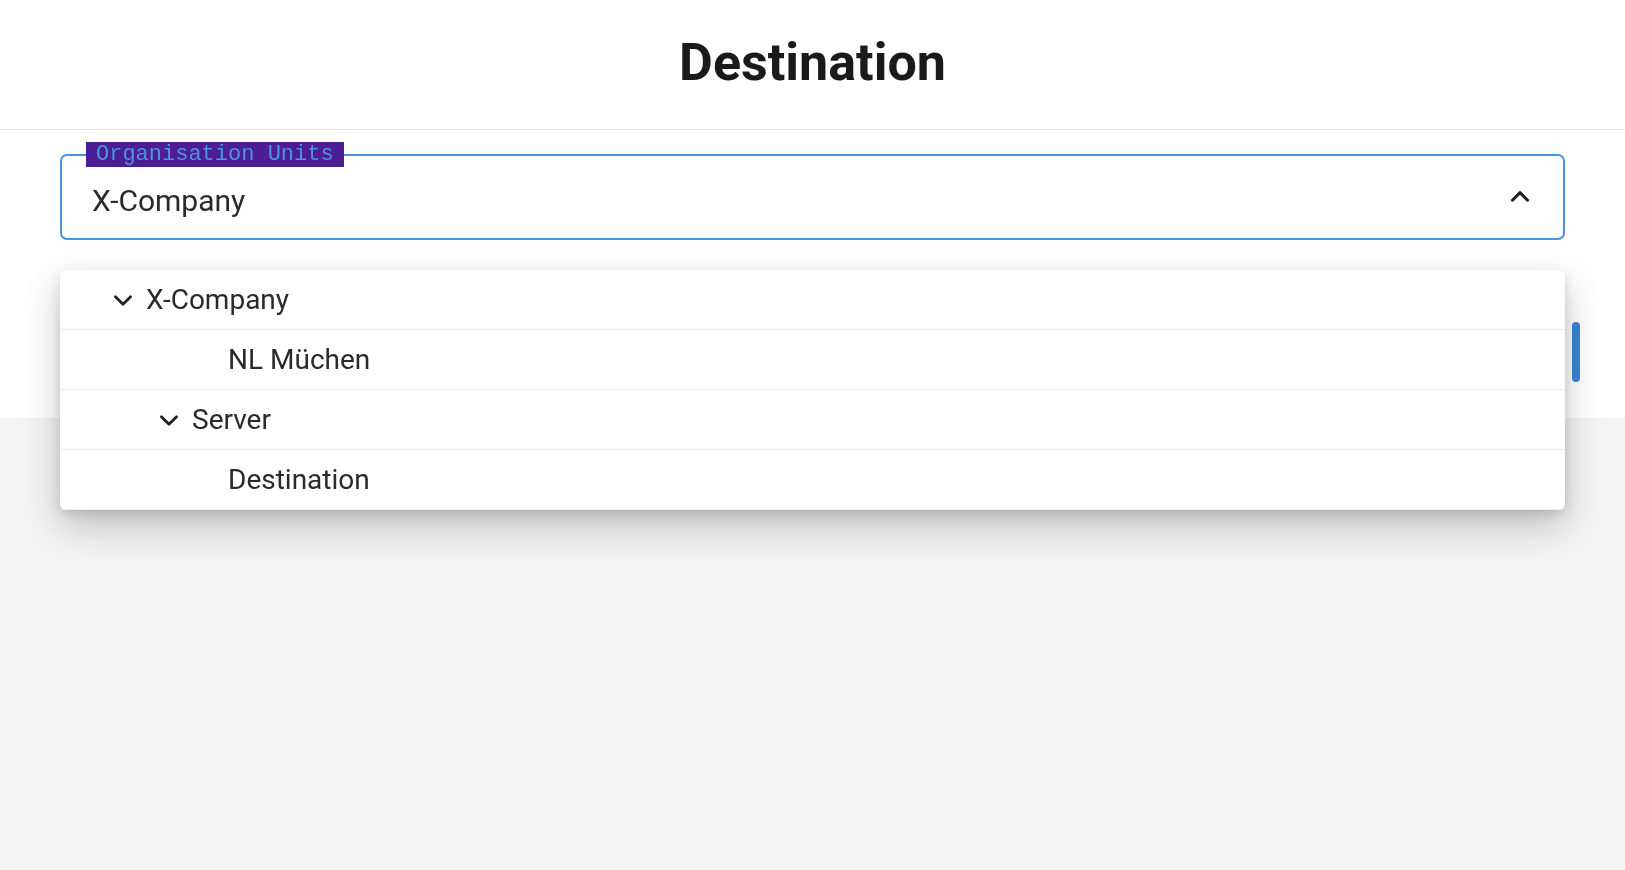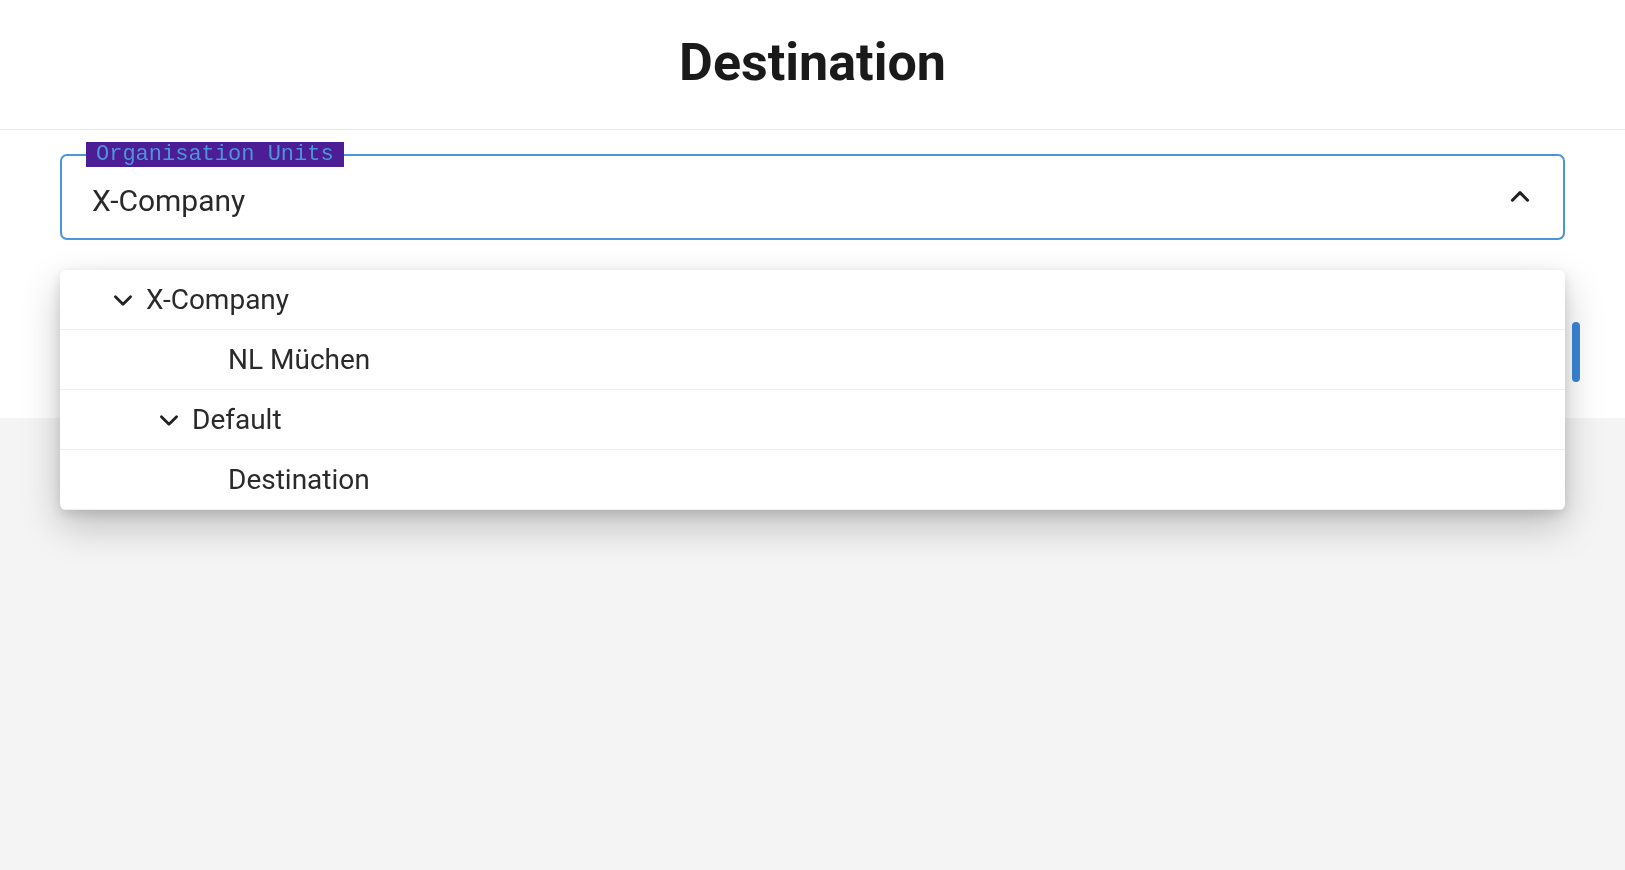--- a/index.html
+++ b/index.html
@@ -185,21 +185,21 @@
       </div>
 
 
 
       <div class="tree-row has-chev">
         <span class="chev" style="margin-left:94px">
           <svg viewBox="0 0 24 24" width="26" height="26" fill="none" stroke="#222" stroke-width="2.6" stroke-linecap="round" stroke-linejoin="round">
               <polyline points="5 9 12 16 19 9"></polyline>
             </svg>
         </span>
-        <span class="row-label">Default</span>
+        <span class="row-label">Server</span>
       </div>
 
       <div class="tree-row indent-2">
         <span class="row-label">Destination</span>
       </div>
 
     </div>
   </div>
 
 </div>

